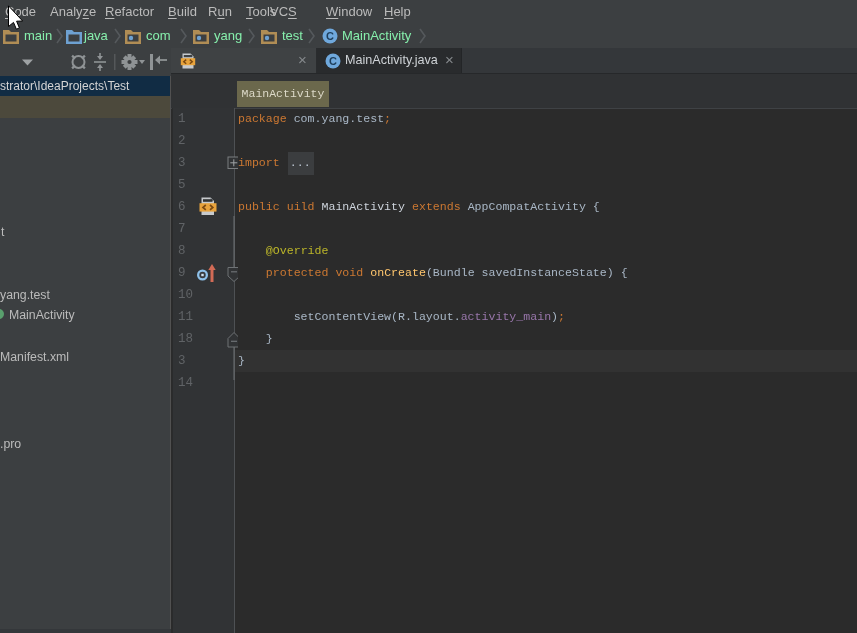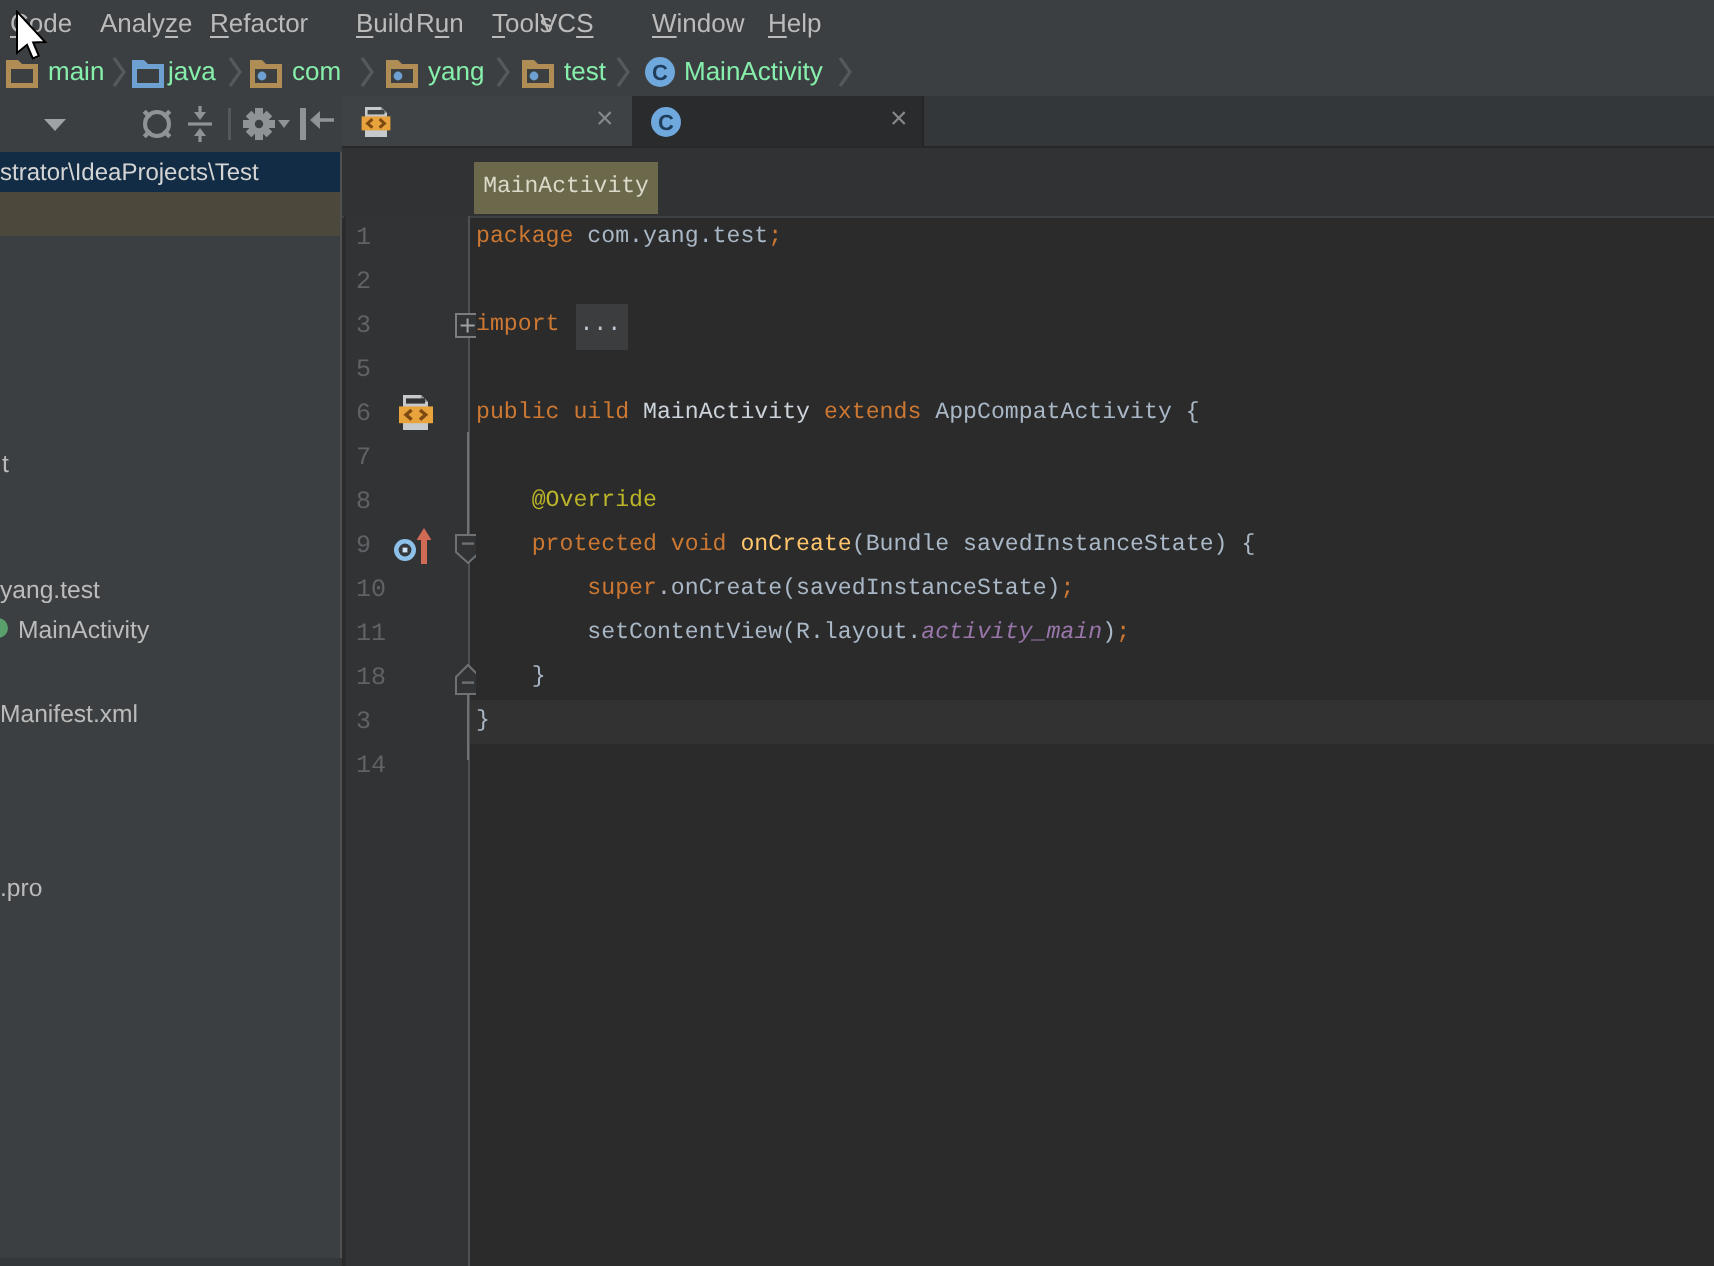--- a/index.html
+++ b/index.html
@@ -35,32 +35,32 @@
   #gutter{left:172px;top:108px;width:62px;height:525px;background:#313335;border-left:1px solid #2a2b2c;}
   #gutterline{left:234px;top:108px;width:1px;height:525px;background:#4e5154;}
   .lnum{position:absolute;left:5px;height:22px;line-height:22px;
         font-family:"Liberation Mono",monospace;font-size:12.5px;color:#606366;}
   #code{left:238px;top:108px;width:619px;height:460px;}
   .cl{position:absolute;left:0;height:22px;line-height:22px;white-space:pre;
       font-family:"Liberation Mono",monospace;font-size:11.6px;color:#a9b7c6;}
   .kw{color:#cc7832;}
   .ann{color:#bbb529;}
   .mth{color:#ffc66d;}
-  .fld{color:#9876aa;font-style:italic;}
+  .fld{color:#9876aa;}
   .fold{background:#3b3d3f;color:#bdc7d3;padding:4px 3px 6px 2px;margin-left:1px;}
   #caretline{left:235px;top:350px;width:622px;height:22px;background:#323232;}
 </style>
 </head>
 <body>
 
 <div class="abs" id="menubar">
   <span style="left:5px"><u>C</u>ode</span>
   <span style="left:50px">Analy<u>z</u>e</span>
   <span style="left:105px"><u>R</u>efactor</span>
-  <span style="left:178px"><u>B</u>uild</span>
+  <span style="left:168px"><u>B</u>uild</span>
   <span style="left:208px">R<u>u</u>n</span>
   <span style="left:246px"><u>T</u>ools</span>
   <span style="left:270px">VC<u>S</u></span>
   <span style="left:326px"><u>W</u>indow</span>
   <span style="left:384px"><u>H</u>elp</span>
 </div>
 
 <div class="abs" id="navbar">
   <svg class="abs" style="left:0;top:0" width="857" height="24">
 
@@ -163,20 +163,21 @@
       <rect x="0.8" y="5.2" width="14.4" height="7" fill="#e8a33c"></rect>
       <path d="M6.2,6.6 l-2.4,2.1 l2.4,2.1 M9.8,6.6 l2.4,2.1 l-2.4,2.1" stroke="#7c4a12" stroke-width="1.5" fill="none"></path>
     </svg>
     <span class="tabx" style="left:127px">×</span>
   </div>
   <div class="abs" id="tab2">
     <svg class="abs" style="left:8px;top:5px" width="16" height="16">
       <circle cx="8" cy="8" r="7.5" fill="#6fa8dc"></circle>
       <text x="8" y="12" font-family="Liberation Sans" font-size="11" font-weight="bold" fill="#1d3d5a" text-anchor="middle">C</text>
     </svg>
+    <span class="tabtxt" style="left:28px">MainActivity.java</span>
     <span class="tabx" style="left:128px">×</span>
   </div>
 </div>
 
 <div class="abs" id="header">
   <div id="pill">MainActivity</div>
 </div>
 
 <div class="abs" id="panel">
   <div class="row" style="top:0;height:20px;background:#112c44;">
@@ -248,21 +249,20 @@
     <path d="M6.5,15 v33" fill="none"></path>
   </g>
 </svg>
 
 <div class="abs" id="code">
   <div class="cl" style="top:0"><span class="kw">package</span> com.yang.test<span class="kw">;</span></div>
   <div class="cl" style="top:44px"><span class="kw">import</span> <span class="fold">...</span></div>
   <div class="cl" style="top:88px"><span class="kw">public uild</span> <span style="color:#cdd3db">MainActivity</span> <span class="kw">extends</span> AppCompatActivity {</div>
   <div class="cl" style="top:132px">    <span class="ann">@Override</span></div>
   <div class="cl" style="top:154px">    <span class="kw">protected void</span> <span class="mth">onCreate</span>(Bundle savedInstanceState) {</div>
-  <div class="cl" style="top:176px">        <span class="kw">super</span>.onCreate(savedInstanceState)<span class="kw">;</span></div>
   <div class="cl" style="top:198px">        setContentView(R.layout.<span class="fld">activity_main</span>)<span class="kw">;</span></div>
   <div class="cl" style="top:220px">    }</div>
   <div class="cl" style="top:242px">}</div>
 </div>
 
 <svg class="abs" style="left:7px;top:5px" width="18" height="27" viewBox="0 0 18 27">
   <path d="M1.5,0.8 L1.5,21.5 L6.5,17.4 L9.4,24.2 L12.4,22.9 L9.6,16.2 L15.6,16 Z" fill="#ffffff" stroke="#000000" stroke-width="1"></path>
 </svg>
 
 </body></html>

